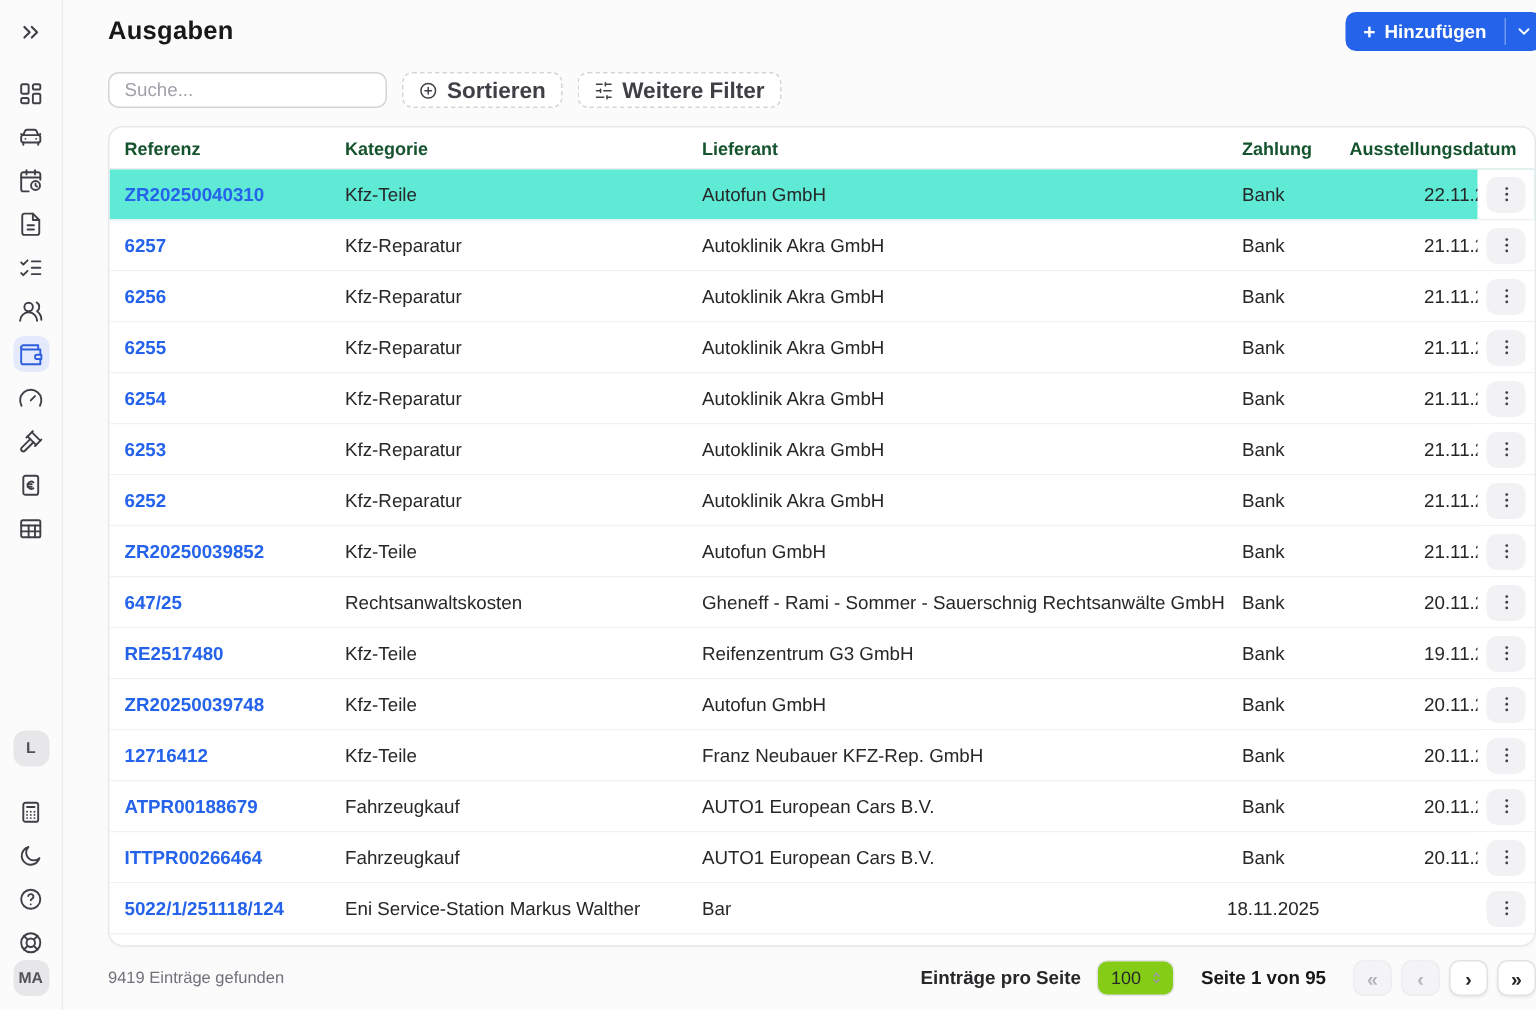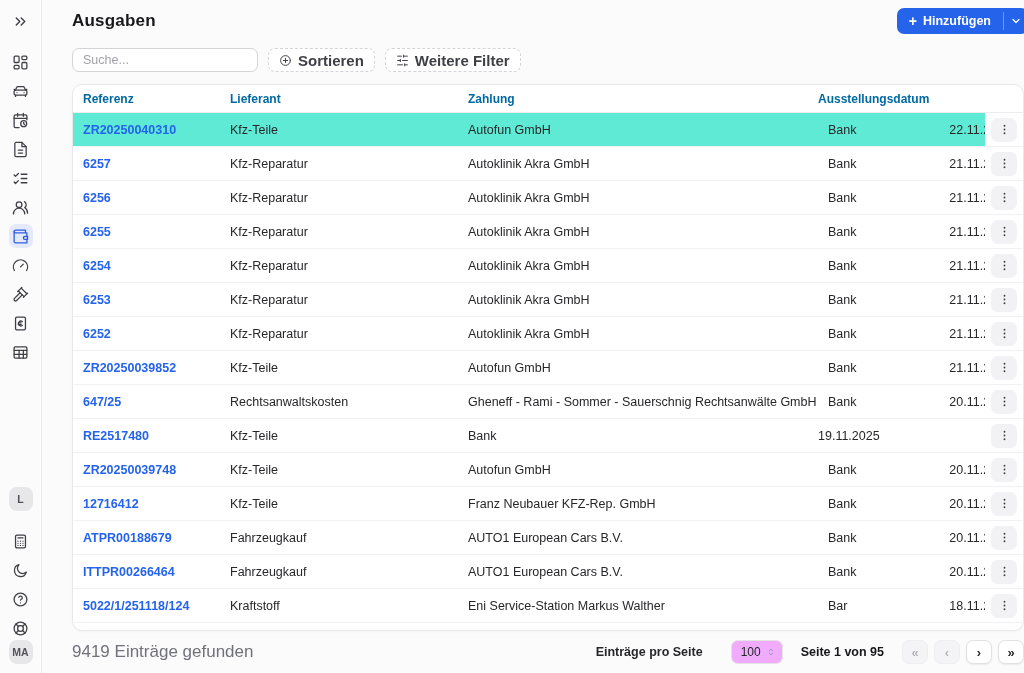--- a/index.html
+++ b/index.html
@@ -42,41 +42,41 @@
   .dashed-btn { height:24px; display:flex; align-items:center; gap:6px; padding:0 10px;
     background:#fff; border:1px dashed #d4d4d8; border-radius:7px; font-size:15px; font-weight:600;
     color:#3f3f46; font-family:inherit; cursor:pointer; }
   .dashed-btn svg { width:13px; height:13px; }
 
   
   .table-card { margin:0 14px 0 16px; background:#fff; border:1px solid #e8e8ea; border-radius:10px;
     overflow:hidden; box-shadow:0 1px 2px rgba(0,0,0,.03); }
   .t-header, .t-row { display:grid; grid-template-columns:147px 238px 360px 72px 1fr; align-items:center; }
   .t-header { height:28px; border-bottom:1px solid #ececee; }
-  .th { font-size:12px; font-weight:600; color:#0369a1; padding-left:10px; white-space:nowrap; }
+  .th { font-size:12px; font-weight:600; color:#14532d; padding-left:10px; white-space:nowrap; }
   .th-date { text-align:right; padding-right:12px; padding-left:0; }
   .t-row { height:34px; border-bottom:1px solid #f1f1f3; position:relative; background:#fff; }
   .t-row.selected { background:#5eead4; }
   .t-body { padding-bottom:7px; }
   .cell { font-size:12.5px; color:#27272a; padding-left:10px; white-space:nowrap; overflow:hidden; }
   .cell-ref a { color:#2563eb; font-weight:600; text-decoration:none; cursor:pointer; }
   .cell-date { text-align:right; padding-right:12px; padding-left:0; overflow:visible; }
   .cell-actions { position:absolute; top:0; right:0; bottom:0; width:38px; background:#fff;
     display:flex; align-items:center; justify-content:center; }
   .kebab { width:26px; height:24px; border:none; border-radius:7px; background:#f2f2f4; color:#3f3f46;
     display:flex; align-items:center; justify-content:center; cursor:pointer; }
   .kebab svg { width:13px; height:13px; }
 
   
   .footerbar { flex:1; display:flex; align-items:center; justify-content:space-between; padding:0 14px 0 16px; }
-  .results-text { font-size:17px; color:#71717a; }
+  .results-text { font-size:11px; color:#71717a; }
   .footer-right { display:flex; align-items:center; gap:18px; }
-  .per-page { display:flex; align-items:center; gap:28px; }
+  .per-page { display:flex; align-items:center; gap:10px; }
   .per-page-label { font-size:12.5px; font-weight:600; color:#27272a; }
-  .per-page-select { width:52px; height:24px; background:#f0abfc; border:1px solid #e4e4e7; border-radius:7px;
+  .per-page-select { width:52px; height:24px; background:#84cc16; border:1px solid #e4e4e7; border-radius:7px;
     display:flex; align-items:center; justify-content:space-between; padding:0 6px 0 9px; cursor:pointer; }
   .per-page-select span { font-size:12px; color:#27272a; }
   .per-page-select svg { width:10px; height:10px; color:#9b9ba3; }
   .page-status { font-size:12.5px; font-weight:700; color:#18181b; }
   .pager { display:flex; align-items:center; gap:6px; }
   .page-btn { width:26px; height:24px; border-radius:7px; display:flex; align-items:center; justify-content:center;
     font-size:13px; font-weight:600; font-family:inherit; cursor:pointer; }
   .page-btn.disabled { background:#f4f4f6; border:1px solid #eeeef0; color:#b4b4bc; }
   .page-btn.enabled { background:#fff; border:1px solid #e2e2e6; color:#27272a; box-shadow:0 1px 2px rgba(0,0,0,.07); }
 </style>
@@ -267,20 +267,21 @@
           <path d="M8 10v4"></path>
           <path d="M16 18v4"></path>
         </svg>
       <span>Weitere Filter</span>
     </button>
   </div>
 
   <section class="table-card">
     <div class="t-header">
       <div class="th">Referenz</div>
+      <div class="th">Kategorie</div>
       <div class="th">Lieferant</div>
       <div class="th">Zahlung</div>
       <div class="th th-date">Ausstellungsdatum</div>
     </div>
     <div class="t-body">
   <div class="t-row selected">
     <div class="cell cell-ref"><a>ZR20250040310</a></div>
     <div class="cell">Kfz-Teile</div>
     <div class="cell">Autofun GmbH</div>
     <div class="cell">Bank</div>
@@ -428,20 +429,21 @@
                 <circle cx="12" cy="12" r="1.7"></circle>
                 <circle cx="12" cy="19" r="1.7"></circle>
               </svg>
       </button>
     </div>
   </div>
 
   <div class="t-row">
     <div class="cell cell-ref"><a>RE2517480</a></div>
     <div class="cell">Kfz-Teile</div>
+    <div class="cell">Reifenzentrum G3 GmbH</div>
     <div class="cell">Bank</div>
     <div class="cell cell-date">19.11.2025</div>
     <div class="cell-actions">
       <button class="kebab">
         <svg viewBox="0 0 24 24" fill="currentColor">
                 <circle cx="12" cy="5" r="1.7"></circle>
                 <circle cx="12" cy="12" r="1.7"></circle>
                 <circle cx="12" cy="19" r="1.7"></circle>
               </svg>
       </button>
@@ -511,21 +513,20 @@
                 <circle cx="12" cy="5" r="1.7"></circle>
                 <circle cx="12" cy="12" r="1.7"></circle>
                 <circle cx="12" cy="19" r="1.7"></circle>
               </svg>
       </button>
     </div>
   </div>
 
   <div class="t-row">
     <div class="cell cell-ref"><a>5022/1/251118/124</a></div>
-    <div class="cell">Kraftstoff</div>
     <div class="cell">Eni Service-Station Markus Walther</div>
     <div class="cell">Bar</div>
     <div class="cell cell-date">18.11.2025</div>
     <div class="cell-actions">
       <button class="kebab">
         <svg viewBox="0 0 24 24" fill="currentColor">
                 <circle cx="12" cy="5" r="1.7"></circle>
                 <circle cx="12" cy="12" r="1.7"></circle>
                 <circle cx="12" cy="19" r="1.7"></circle>
               </svg>

